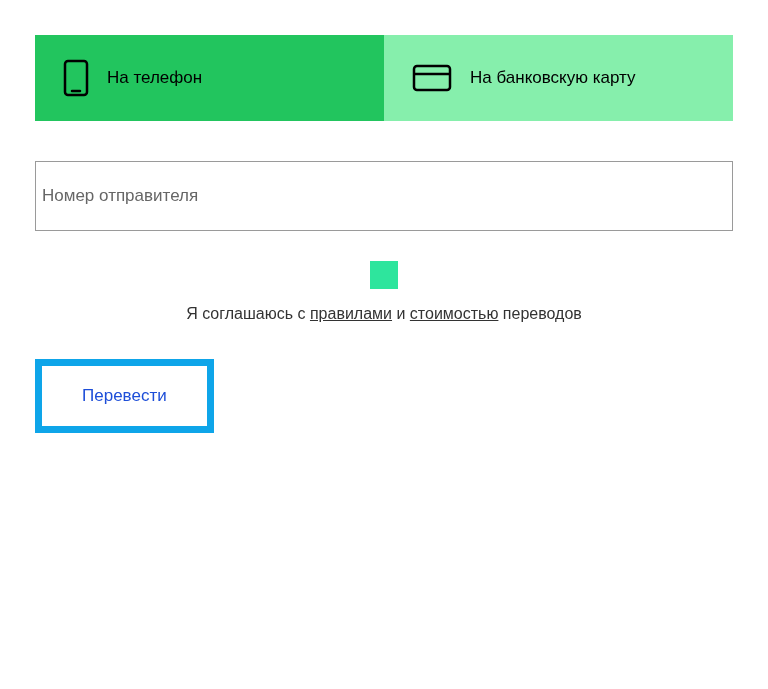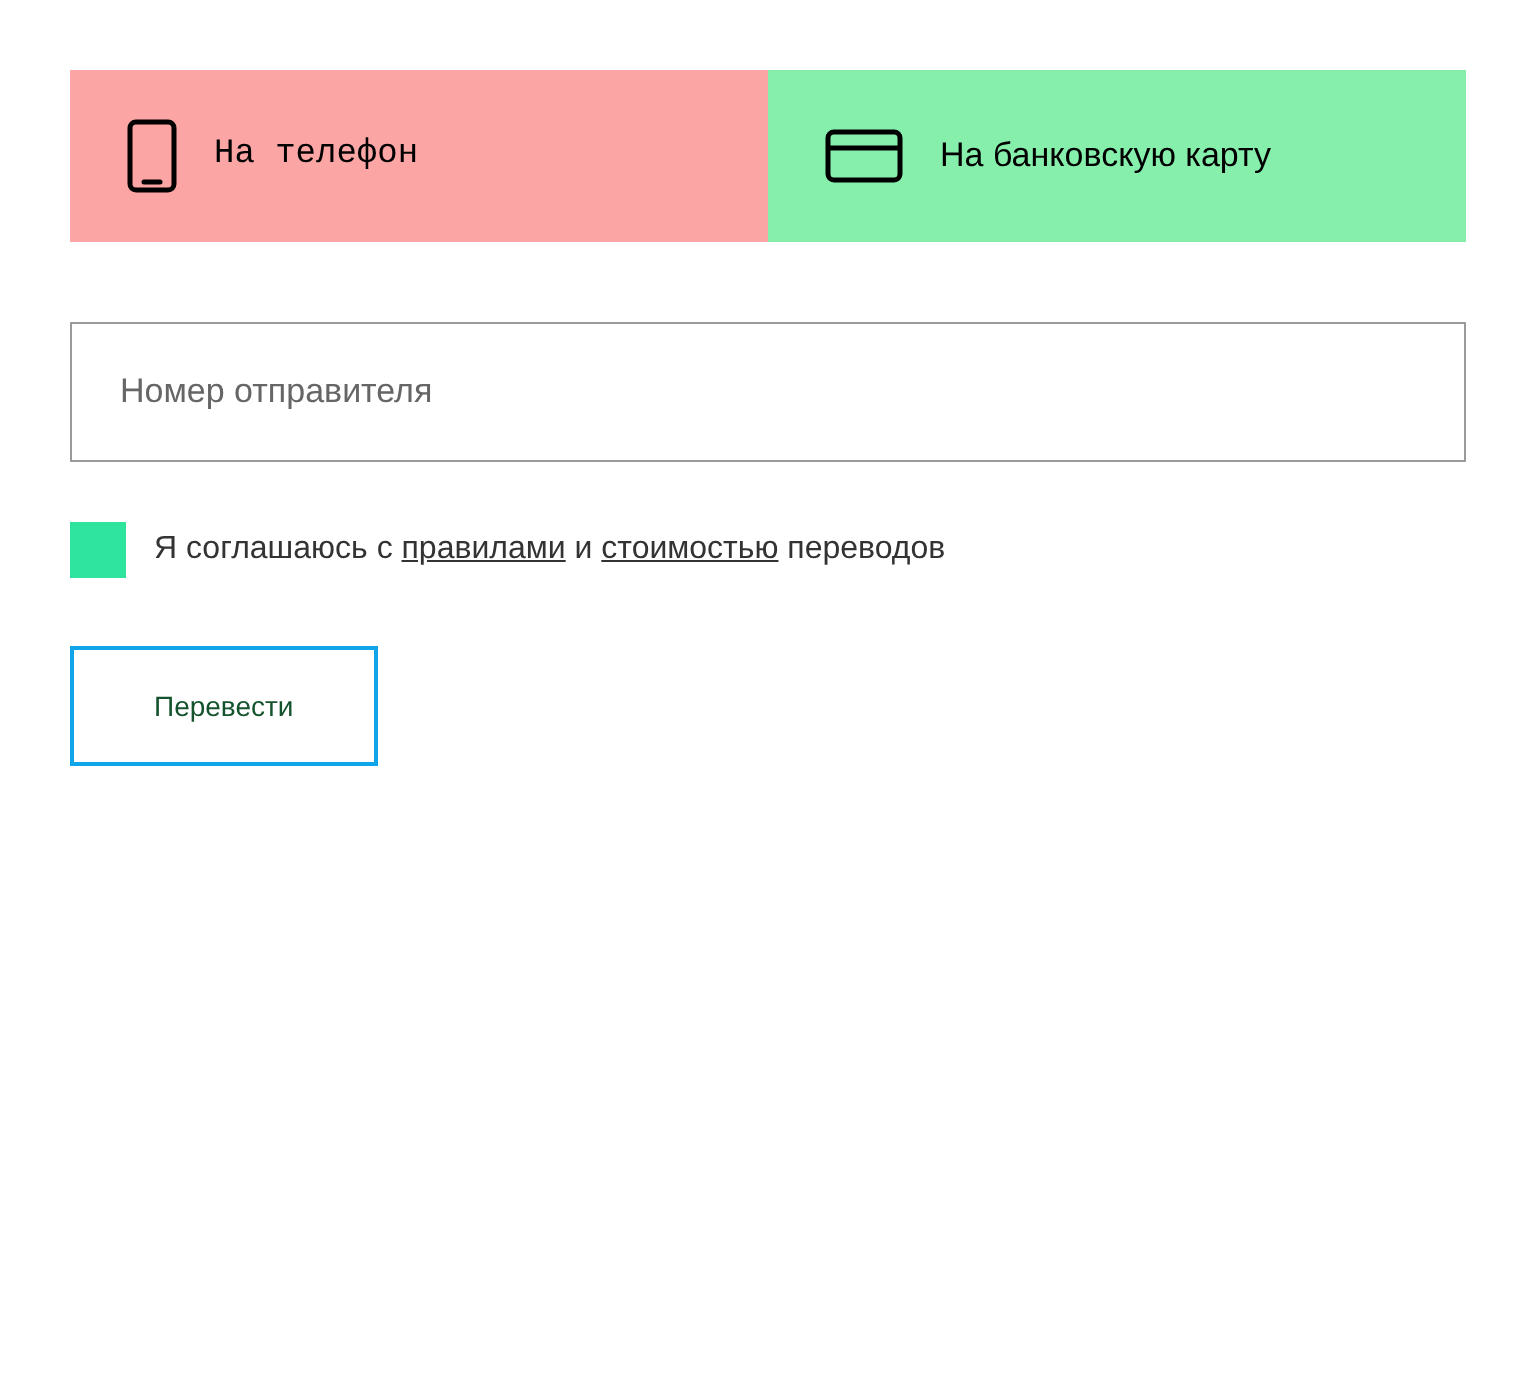--- a/index.html
+++ b/index.html
@@ -21,22 +21,21 @@
       flex: 1;
       display: flex;
       align-items: center;
       padding: 24px 28px;
       cursor: pointer;
       font-size: 17px;
       color: #000;
       gap: 18px;
     }
     .tab-phone {
-      background: #fca5a5;
-      font-family: Liberation Mono, monospace;
+      background: #22c55e;
     }
     .tab-card {
       background: #86efac;
     }
     .tab-label {
       line-height: 1.3;
     }
     .icon-wrap {
       flex-shrink: 0;
       display: flex;
@@ -44,58 +43,59 @@
       justify-content: center;
     }
     .form {
       display: flex;
       flex-direction: column;
       gap: 28px;
     }
     .input {
       width: 100%;
       border: 1px solid #9a9a9a;
-      padding: 24px 24px;
+      padding: 24px 6px;
       font-size: 17px;
       color: #333;
       outline: none;
       font-family: inherit;
     }
     .input::placeholder {
       color: #666;
     }
     .agree-row {
       display: flex;
       align-items: center;
       gap: 14px;
       margin-top: 2px;
       font-size: 16px;
       color: #333;
+      flex-direction: column;
     }
     .checkbox {
       width: 28px;
       height: 28px;
       background: #2ee59d;
       flex-shrink: 0;
       cursor: pointer;
     }
     .agree-text {
       line-height: 1.4;
     }
     .link {
       color: #333;
       text-decoration: underline;
       cursor: pointer;
     }
     .submit-btn {
-      border: 2px solid #0ea5e9;
+      border: 7px solid #0ea5e9;
       background: #fff;
       padding: 20px 40px;
-      font-size: 14px;
-      color: #14532d;
+      font-size: 17px;
+      color: #1d4ed8;
       cursor: pointer;
       align-self: flex-start;
       margin-top: 6px;
       font-family: inherit;
     }
   </style>
 </head>
 <body>
 
 <div class="tabs">

